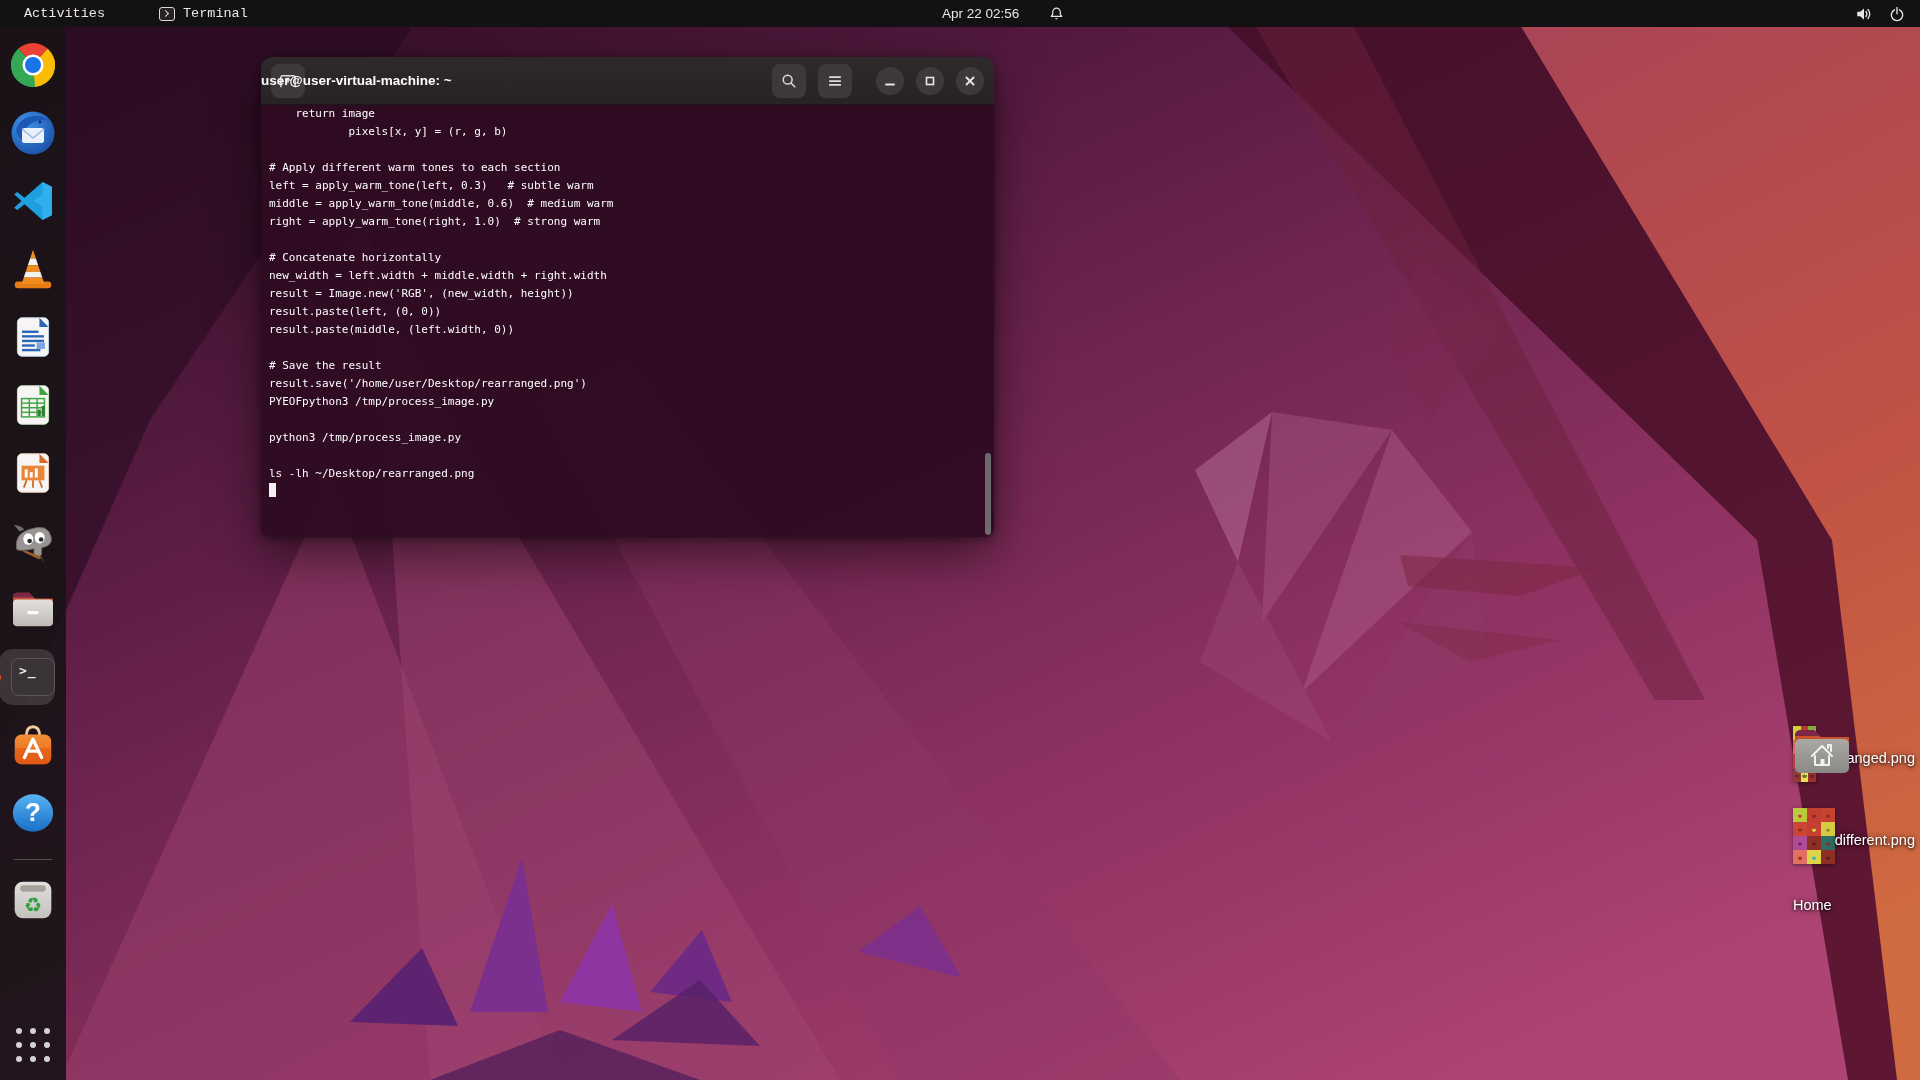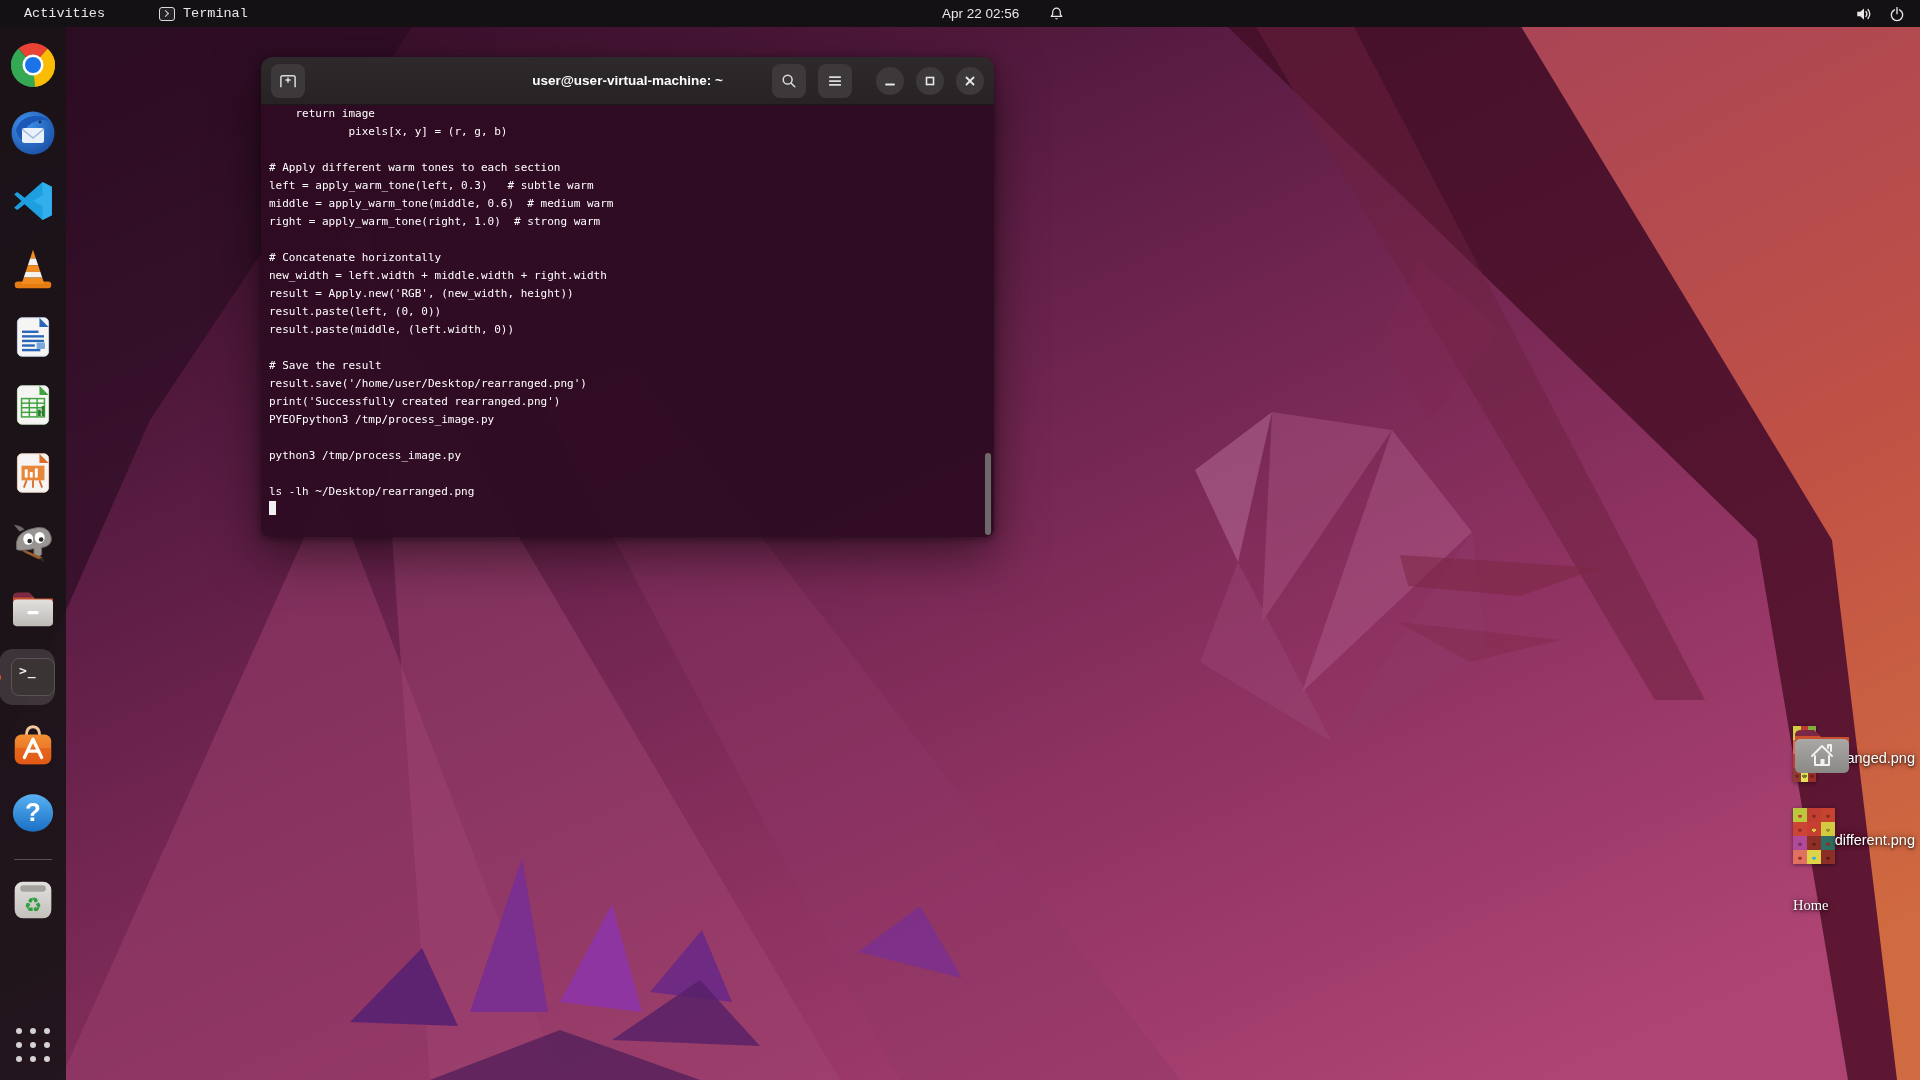--- a/index.html
+++ b/index.html
@@ -47,21 +47,21 @@
   .term-chip::before { content:">_"; position:absolute; left:7px; top:5px; color:#f0eeee;
     font:bold 13px/1 "DejaVu Sans Mono", monospace; letter-spacing:1px; }
 
   
   .window { position:absolute; left:261px; top:57px; width:733px; height:480px;
     border-radius:12px 12px 8px 8px; box-shadow:0 18px 50px rgba(0,0,0,0.5), 0 2px 8px rgba(0,0,0,0.4);
     z-index:30; overflow:hidden; }
   .titlebar { height:48px; background:linear-gradient(#2e2a2c,#272324);
     border-bottom:1px solid #1b1819; display:flex; align-items:center; padding:0 10px;
     position:relative; }
-  .title { position:absolute; left:0; right:0; text-align:center; color:#fdfdfd;
+  .title { position:absolute; left:0; right:0; color:#fdfdfd;
     font-size:13.5px; font-weight:bold; pointer-events:none; }
   .sq-btn { width:34px; height:34px; border-radius:8px; background:#3d393b;
     display:flex; align-items:center; justify-content:center; }
   .win-ctrl { display:flex; align-items:center; gap:12px; margin-left:auto; }
   .rnd-btn { width:28px; height:28px; border-radius:50%; background:#3d393b;
     display:flex; align-items:center; justify-content:center; color:#e8e6e7; }
   .tb-gap { margin-right:12px; }
 
   .term-body { height:432px; background:rgba(46,11,35,0.97); padding:0 8px;
     font:11px/18px "DejaVu Sans Mono", monospace; color:#ffffff; position:relative; }
@@ -71,21 +71,21 @@
   .term-scrollbar { position:absolute; right:3px; bottom:2px; width:6px; height:82px;
     border-radius:3px; background:#6f696b; }
 
   
   .desk-icons { position:absolute; left:1793px; top:726px; width:122px; z-index:10; }
   .desk-item { display:flex; align-items:center; margin-bottom:26px; }
   .desk-label { margin-top:7px; color:#ffffff; font-size:14.5px;
     text-shadow:0 1px 3px rgba(0,0,0,0.85), 0 0 6px rgba(0,0,0,0.5); }
   .thumb { width:42px; height:56px; display:grid; grid-template-columns:repeat(3,1fr);
     grid-template-rows:repeat(4,1fr); box-shadow:0 1px 4px rgba(0,0,0,0.45); }
-  .desk-item.home { margin-bottom:0;font-family:Liberation Serif, serif; }
+  .desk-item.home { margin-bottom:0; }
 </style>
 </head>
 <body>
 
 <div class="desktop">
   <svg viewBox="0 0 1920 1080" preserveAspectRatio="none">
     <defs>
       <linearGradient id="gBase" x1="0" y1="0" x2="0.8" y2="1">
         <stop offset="0" stop-color="#2a0a20"></stop>
         <stop offset="0.35" stop-color="#5c1d44"></stop>
@@ -480,27 +480,26 @@
     <div class="term-line">    return image</div>
       <div class="term-line">            pixels[x, y] = (r, g, b)</div>
       <div class="term-line"></div>
       <div class="term-line"># Apply different warm tones to each section</div>
       <div class="term-line">left = apply_warm_tone(left, 0.3)   # subtle warm</div>
       <div class="term-line">middle = apply_warm_tone(middle, 0.6)  # medium warm</div>
       <div class="term-line">right = apply_warm_tone(right, 1.0)  # strong warm</div>
       <div class="term-line"></div>
       <div class="term-line"># Concatenate horizontally</div>
       <div class="term-line">new_width = left.width + middle.width + right.width</div>
-      <div class="term-line">result = Apply.new('RGB', (new_width, height))</div>
+      <div class="term-line">result = Image.new('RGB', (new_width, height))</div>
       <div class="term-line">result.paste(left, (0, 0))</div>
       <div class="term-line">result.paste(middle, (left.width, 0))</div>
       <div class="term-line"></div>
       <div class="term-line"># Save the result</div>
       <div class="term-line">result.save('/home/user/Desktop/rearranged.png')</div>
-      <div class="term-line">print('Successfully created rearranged.png')</div>
       <div class="term-line">PYEOFpython3 /tmp/process_image.py</div>
       <div class="term-line"></div>
       <div class="term-line">python3 /tmp/process_image.py</div>
       <div class="term-line"></div>
       <div class="term-line">ls -lh ~/Desktop/rearranged.png</div>
       <div class="term-line"><span class="cursor"></span></div>
       <div class="term-scrollbar"></div>
   </div>
 </div>
 

